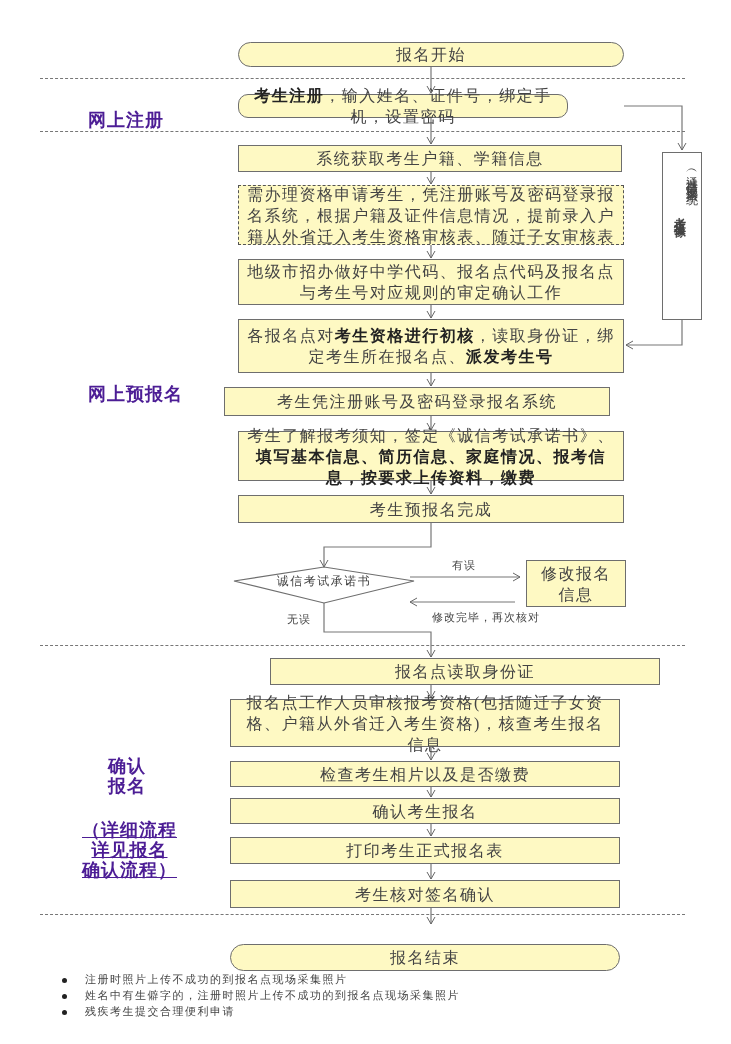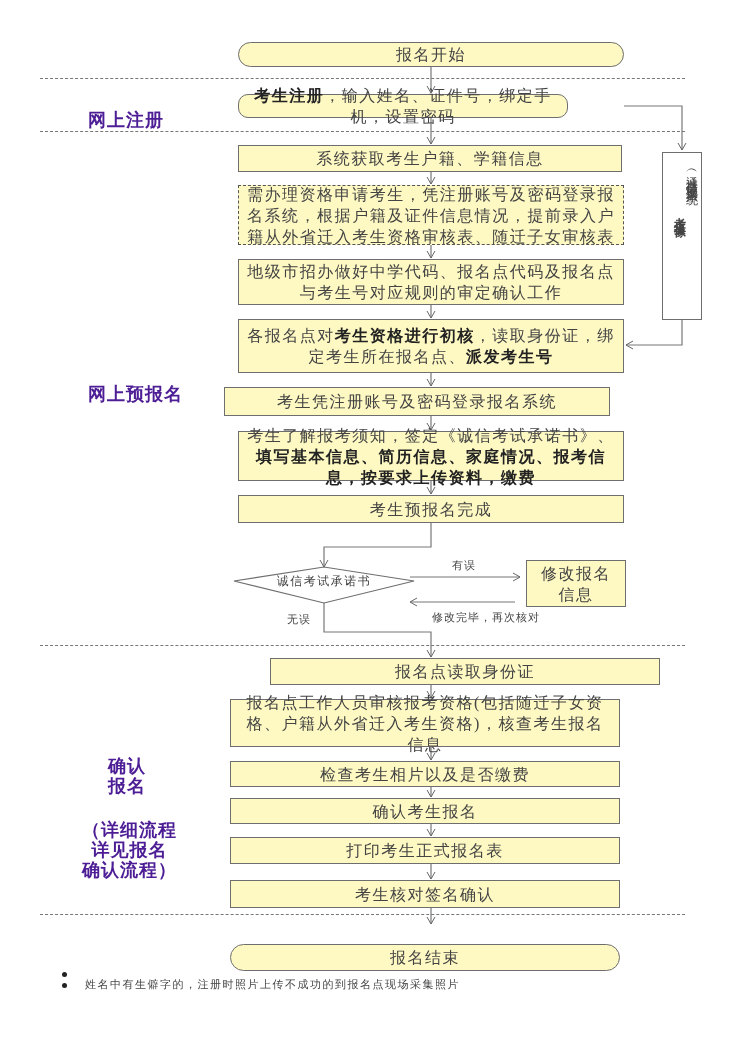--- a/index.html
+++ b/index.html
@@ -66,21 +66,21 @@
 <div class="sep" style="top:131px;"></div>
 <div class="sep" style="top:645px;"></div>
 <div class="sep" style="top:914px;"></div>
 
 <div class="label" style="left:88px; top:96px;">网上注册</div>
 <div class="label" style="left:88px; top:370px;">网上预报名</div>
 <div class="label" style="left:108px; top:744px; line-height:20px;">
   <div>确认</div>
   <div>报名</div>
 </div>
-<div class="label" style="left:82px; top:808px; line-height:20px;">
+<div class="label" style="left:82px; top:808px; line-height:20px;text-decoration:underline;">
   <div>（详细流程</div>
   <div>详见报名</div>
   <div>确认流程）</div>
 </div>
 
 <div class="box rounded" style="left:238px; top:42px; width:386px; height:25px;">报名开始</div>
 
 <div class="box" style="left:238px; top:94px; width:330px; height:24px;border-radius:10px;">
   <span><span class="b">考生注册</span><span>，输入姓名、证件号，绑定手机，设置密码</span></span>
 </div>
@@ -126,18 +126,23 @@
 <div class="box rounded" style="left:230px; top:924px; width:390px; height:27px;margin-top:20px;">报名结束</div>
 
 <div class="side">
   <div class="vtext b" style="left:8px; top:54px; font-size:12px; letter-spacing:3px;">考生摄像</div>
   <div class="vtext" style="left:20px; top:12px;">（通过微信或报名系统）</div>
 </div>
 
 <div class="notes">
   <div class="item">
       <span class="dot"></span>
+      <span>注册时照片上传不成功的到报名点现场采集照片</span>
     </div>
   <div class="item">
       <span class="dot"></span>
       <span>姓名中有生僻字的，注册时照片上传不成功的到报名点现场采集照片</span>
     </div>
+  <div class="item">
+      <span class="dot"></span>
+      <span>残疾考生提交合理便利申请</span>
+    </div>
 </div>
 
 </body></html>

